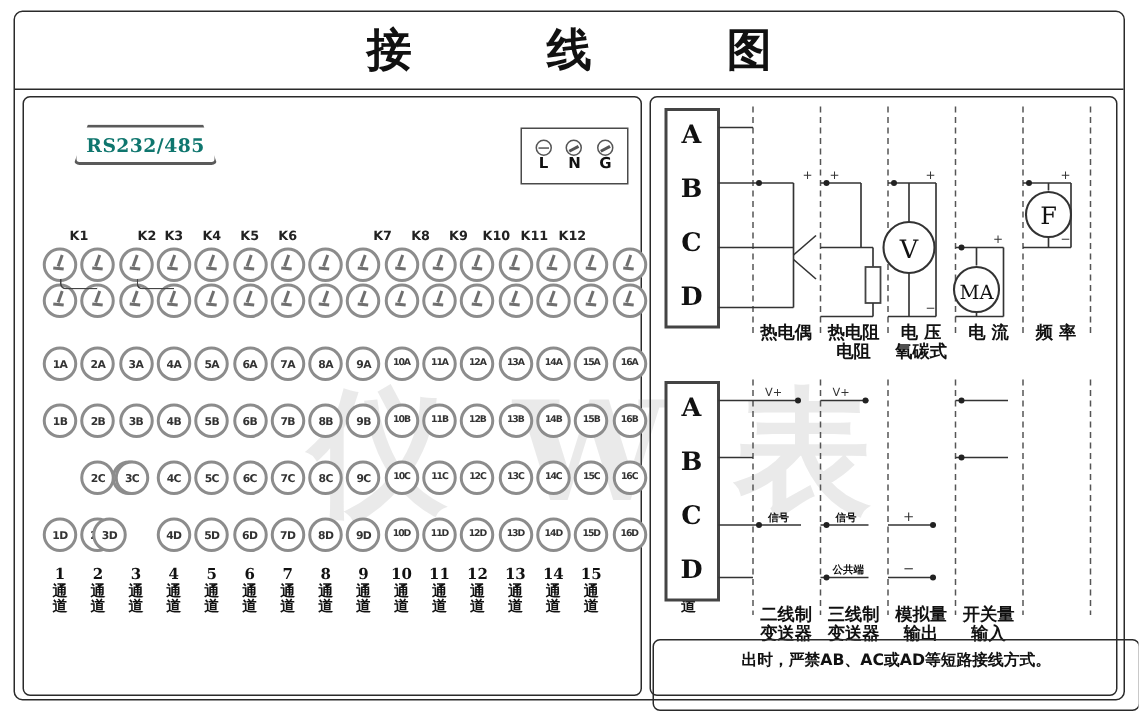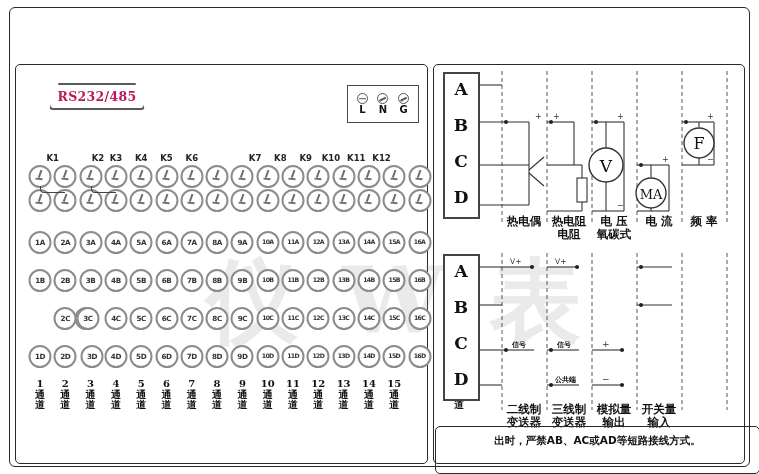--- a/index.html
+++ b/index.html
@@ -60,21 +60,21 @@
   #rs232 .shell {
     position: absolute; inset: 0;
     border: 2.4px solid #5a5a5a;
     border-radius: 4px;
     clip-path: polygon(10% 0, 90% 0, 100% 100%, 0 100%);
   }
   #rs232 .lbl {
     position: absolute; inset: 0;
     display: flex; align-items: center; justify-content: center;
     font-family: "DejaVu Serif", "Liberation Serif", serif;
-    font-size: 12.5px; font-weight: 700; color: #be185d;
+    font-size: 12.5px; font-weight: 700; color: #0f766e;
     letter-spacing: .3px;
   }
 
   
   #lng {
     position: absolute; left: 331px; top: 20px;
     width: 72px; height: 38px;
     border: 1.6px solid #4a4a4a;
     background: #fff;
     display: flex; align-items: center; justify-content: space-around;
@@ -173,20 +173,23 @@
   .cjk-lbl {
     font-family: "DejaVu Serif", "Liberation Serif", serif;
     font-weight: 700; fill: #111;
   }
 </style>
 </head>
 <body>
 
 <div id="sheet">
 
+  <div id="title-bar">
+    <div id="title-text">接　线　图</div>
+  </div>
 
   <div id="body-area">
 
     <div id="left-panel">
 
       <div id="watermark">仪 W 表</div>
 
       <div id="rs232">
         <div class="shell"></div>
         <div class="lbl">RS232/485</div>
@@ -511,21 +514,21 @@
               <span class="narrow">16C</span>
             </div>
           </div>
           <div class="grow" style="top: 114px;">
             <div class="tbtn" style="left: 14px;">
               <span>1D</span>
             </div>
             <div class="tbtn" style="left: 39.3px;">
               <span>2D</span>
             </div>
-            <div class="tbtn" style="left: 66px;">
+            <div class="tbtn" style="left: 47px;">
               <span>3D</span>
             </div>
             <div class="tbtn" style="left: 89.9px;">
               <span>4D</span>
             </div>
             <div class="tbtn" style="left: 115.2px;">
               <span>5D</span>
             </div>
             <div class="tbtn" style="left: 140.5px;">
               <span>6D</span>

